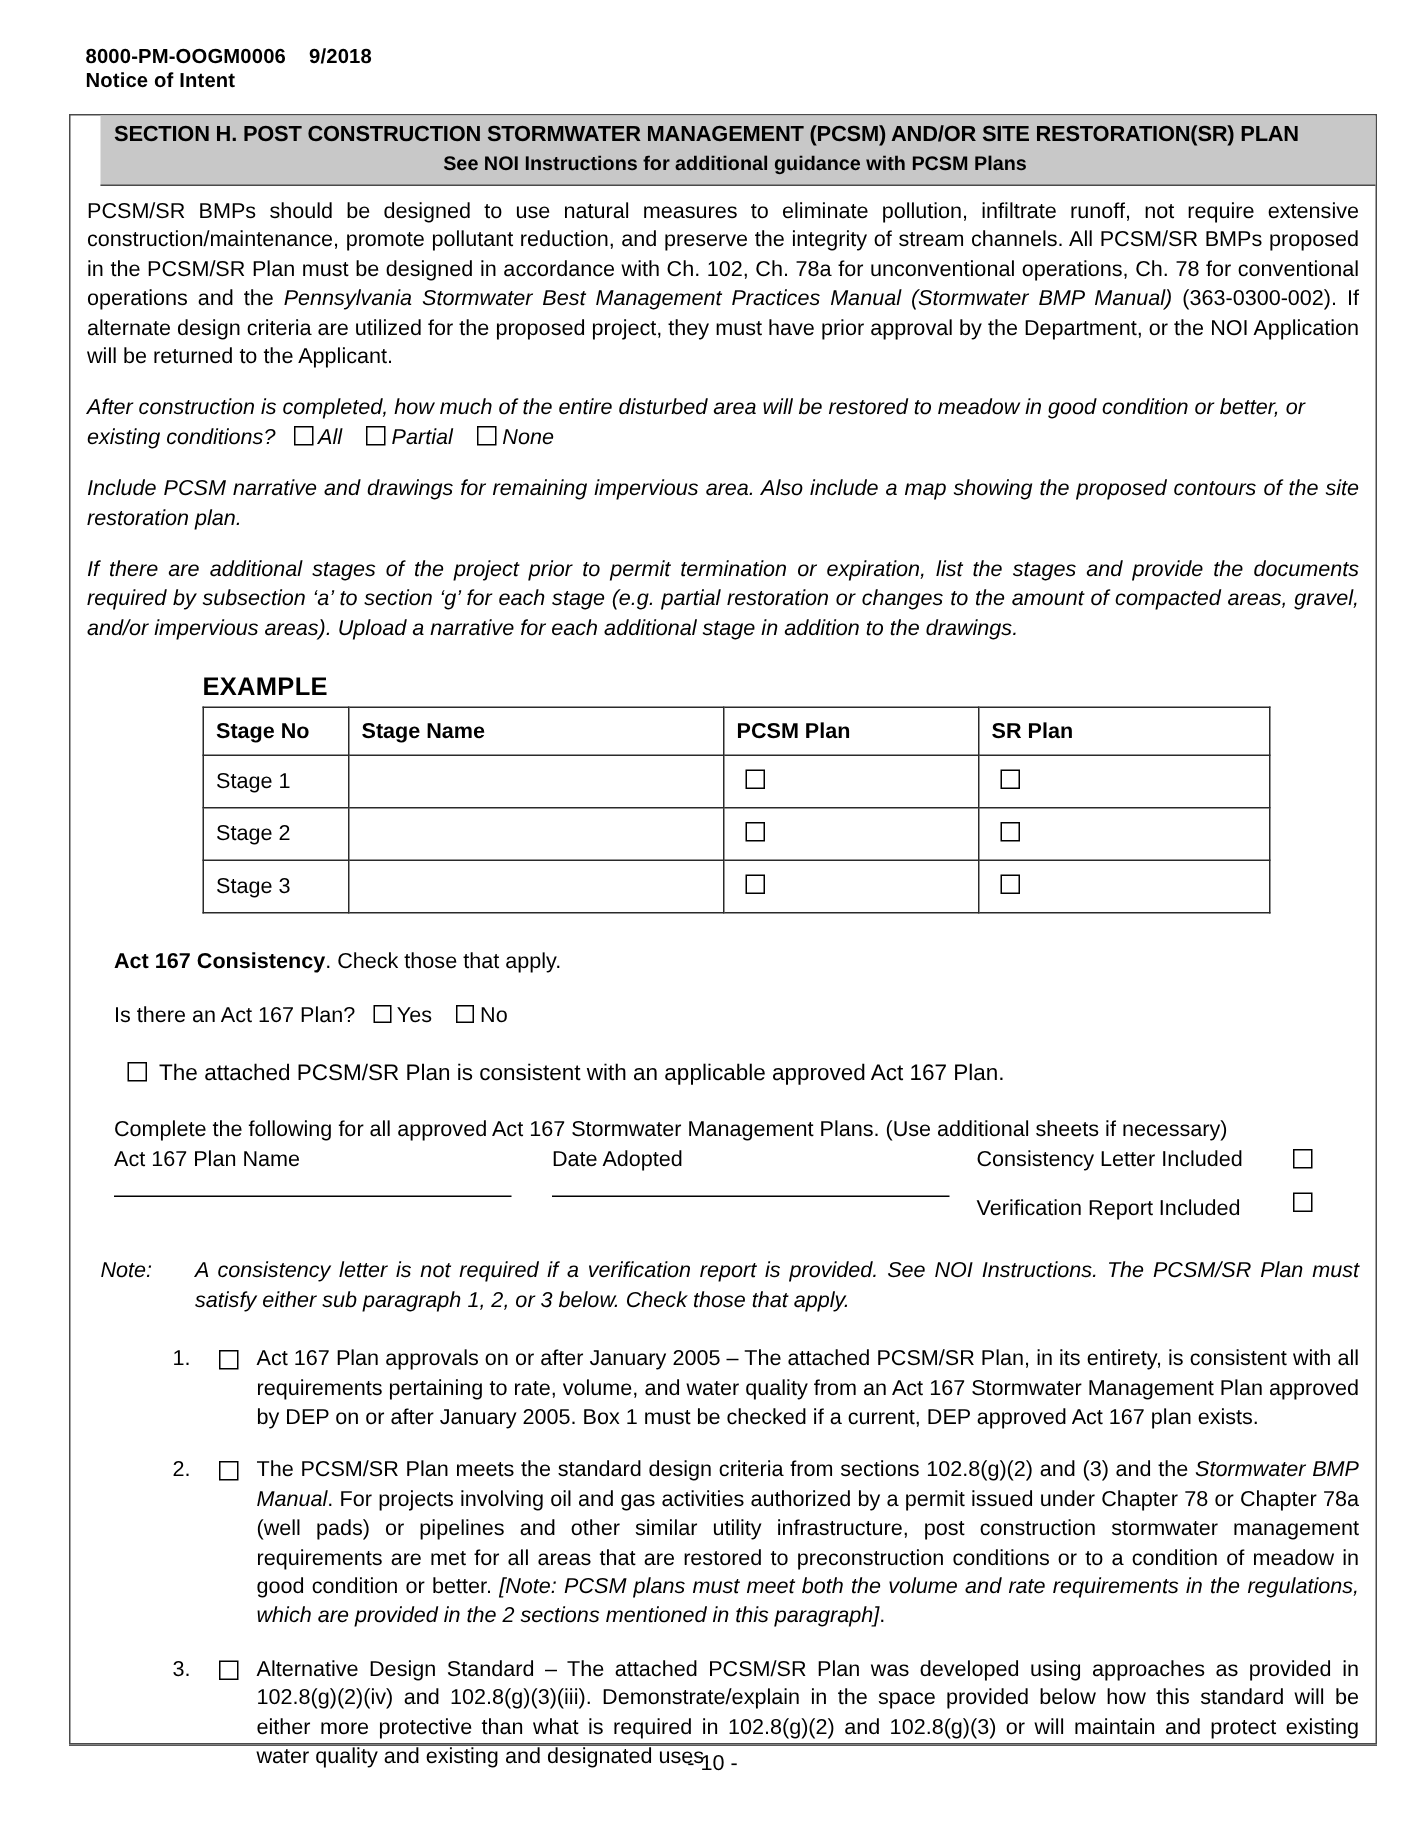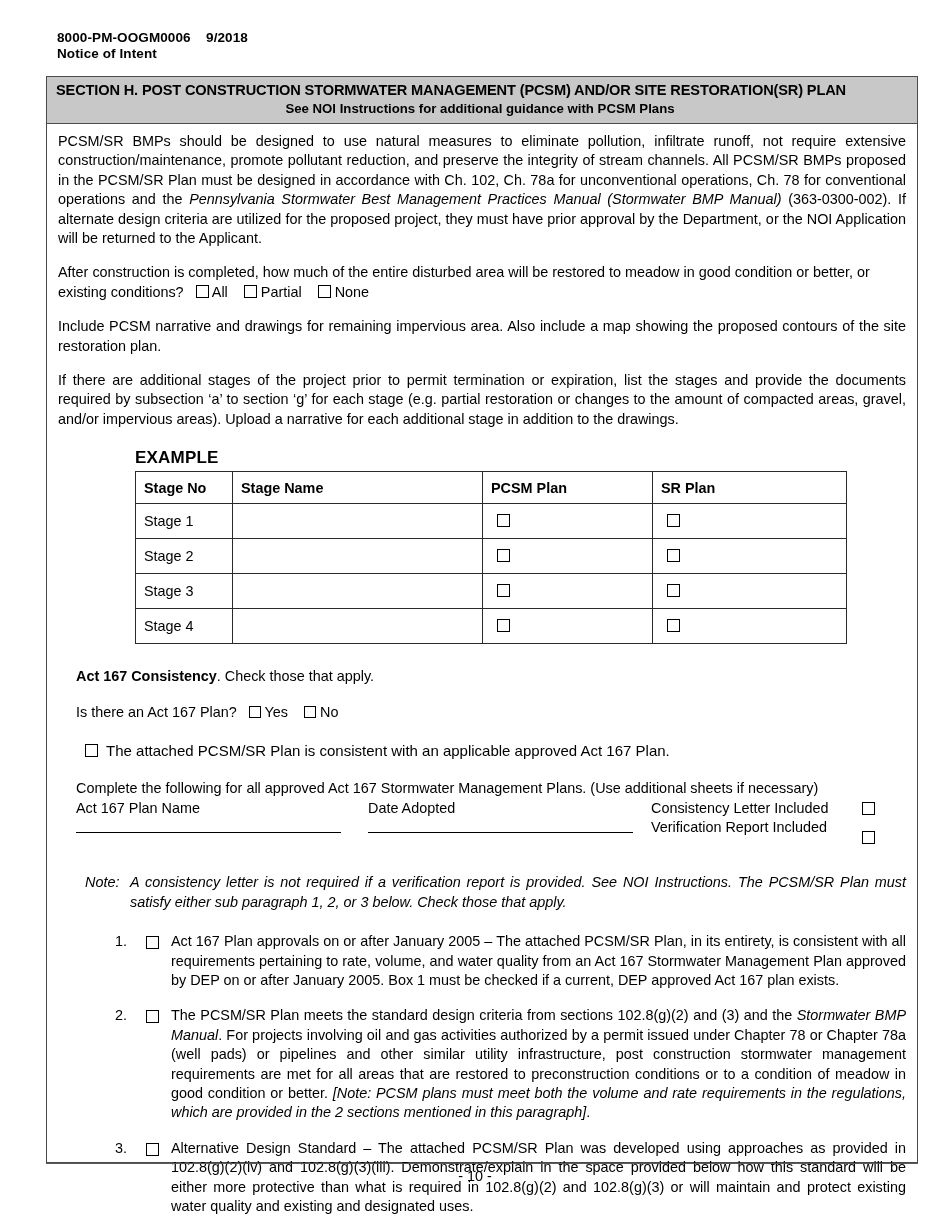--- a/index.html
+++ b/index.html
@@ -46,20 +46,21 @@
     border: 1.3px solid #4a4a4a;
     background: #ffffff;
   }
 
   
   .section-band {
     background: #c8c8c8;
     border-bottom: 1.3px solid #4a4a4a;
     padding: 4px 0 5px 0;
     box-sizing: border-box;
+    margin-left: 20px;
   }
   .section-band .line1 {
     font-size: 14.6px;
     font-weight: bold;
     padding-left: 9px;
     line-height: 19px;
     white-space: nowrap;
     letter-spacing: -0.15px;
   }
   .section-band .line2 {
@@ -75,21 +76,21 @@
     padding: 8px 11px 0 11px;
   }
 
   p.para {
     margin: 0 0 0 0;
     font-size: 14.4px;
     line-height: 19.4px;
     text-align: justify;
     text-justify: inter-word;
   }
-  p.para + p.para { margin-top: 15px; }
+  p.para + p.para { margin-top: 15px; font-style: italic; }
   .para.nojust { text-align: left; }
   em, .ital { font-style: italic; }
 
   
   .cbox {
     display: inline-block;
     width: 13px;
     height: 13px;
     border: 1.6px solid #000;
     box-sizing: border-box;
@@ -163,42 +164,41 @@
   .act-fields {
     position: relative;
     height: 52px;
     margin-top: 2px;
     font-size: 14.4px;
     text-align: center;
   }
   .af-name { position: absolute; left: 0px; top: 0px; }
   .af-date { position: absolute; left: 292px; top: 0px; }
   .af-cl   { position: absolute; left: 575px; top: 0px; }
-  .af-vr   { position: absolute; left: 575px; top: 19px; }
+  .af-vr   { position: absolute; left: 575px; top: 33px; }
   .af-cbox1 { position: absolute; left: 786px; top: 1px; }
   .af-cbox2 { position: absolute; left: 786px; top: 30px; }
   .rule1 { position: absolute; left: 0px;  top: 32px; width: 265px; border-bottom: 1.8px solid #000; }
   .rule2 { position: absolute; left: 292px; top: 32px; width: 265px; border-bottom: 1.8px solid #000; }
 
   
   .note {
     margin-top: 21px;
     font-size: 14.4px;
     line-height: 19.4px;
     font-style: italic;
     position: relative;
     padding-left: 72px;
     text-align: justify;
   }
   .note .note-label {
     position: absolute;
     left: 9px;
     top: 0;
     font-style: italic;
-    margin-left: 18px;
   }
 
   
   .num-list { margin-top: 20px; }
   .num-item {
     position: relative;
     padding-left: 113px;
     font-size: 14.4px;
     line-height: 19.4px;
     text-align: justify;
@@ -292,26 +292,20 @@
               <td class="inputcell"></td>
               <td class="cbcell"><span class="cbox"></span></td>
               <td class="cbcell"><span class="cbox"></span></td>
             </tr>
             <tr>
               <td>Stage 3</td>
               <td class="inputcell"></td>
               <td class="cbcell"><span class="cbox"></span></td>
               <td class="cbcell"><span class="cbox"></span></td>
             </tr>
-            <tr>
-              <td>Stage 4</td>
-              <td class="inputcell"></td>
-              <td class="cbcell"><span class="cbox"></span></td>
-              <td class="cbcell"><span class="cbox"></span></td>
-            </tr>
           </tbody>
         </table>
       </div>
 
       <div class="act-block">
 
         <div class="act-title"><b>Act 167 Consistency</b><span>.  Check those that apply.</span></div>
 
         <div class="act-q"><span>Is there an Act 167 Plan?</span>
           <span class="inline-opt">&nbsp; <span class="cbox sm"></span> <span>Yes</span></span>

